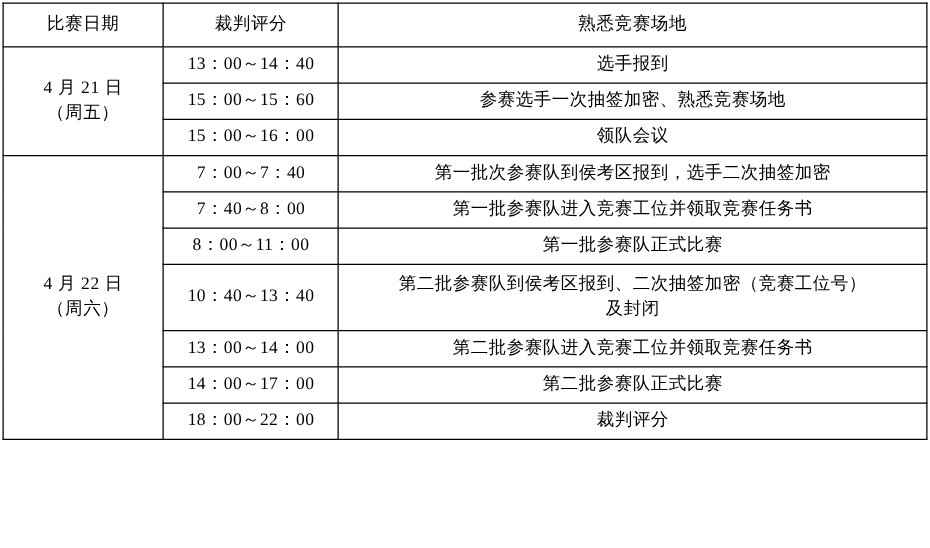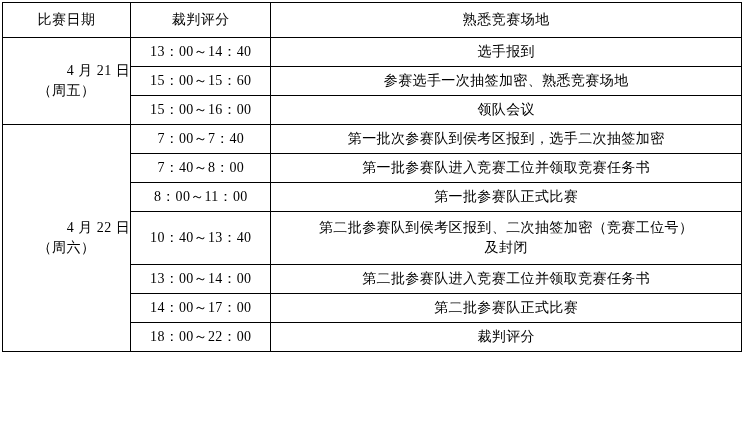--- a/index.html
+++ b/index.html
@@ -47,21 +47,21 @@
   }
   .hdr-inner {
     display: block;
     padding: 0 2px;
   }
   .date-cell {
     font-size: 14px;
     line-height: 1.9;
     letter-spacing: 0.5px;
   }
-  .date-cell .line1 { display: block; text-align: right; }
+  .date-cell .line1 { display: block; }
   .date-cell .line2 { display: block; }
 
   tbody td {
     height: 28px;
   }
   .time-cell {
     font-size: 14px;
     letter-spacing: 0.3px;
     white-space: nowrap;
   }

